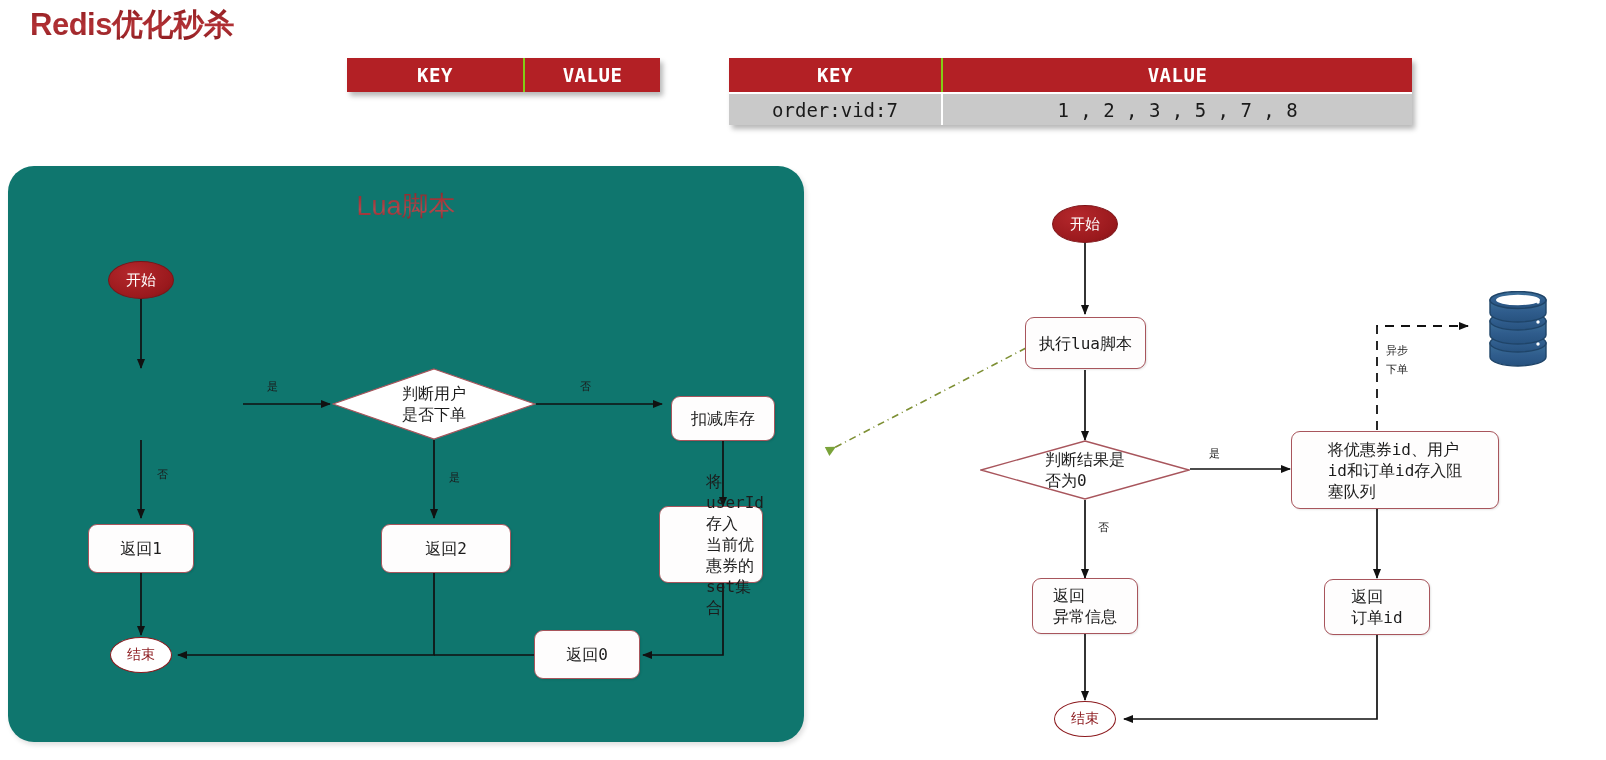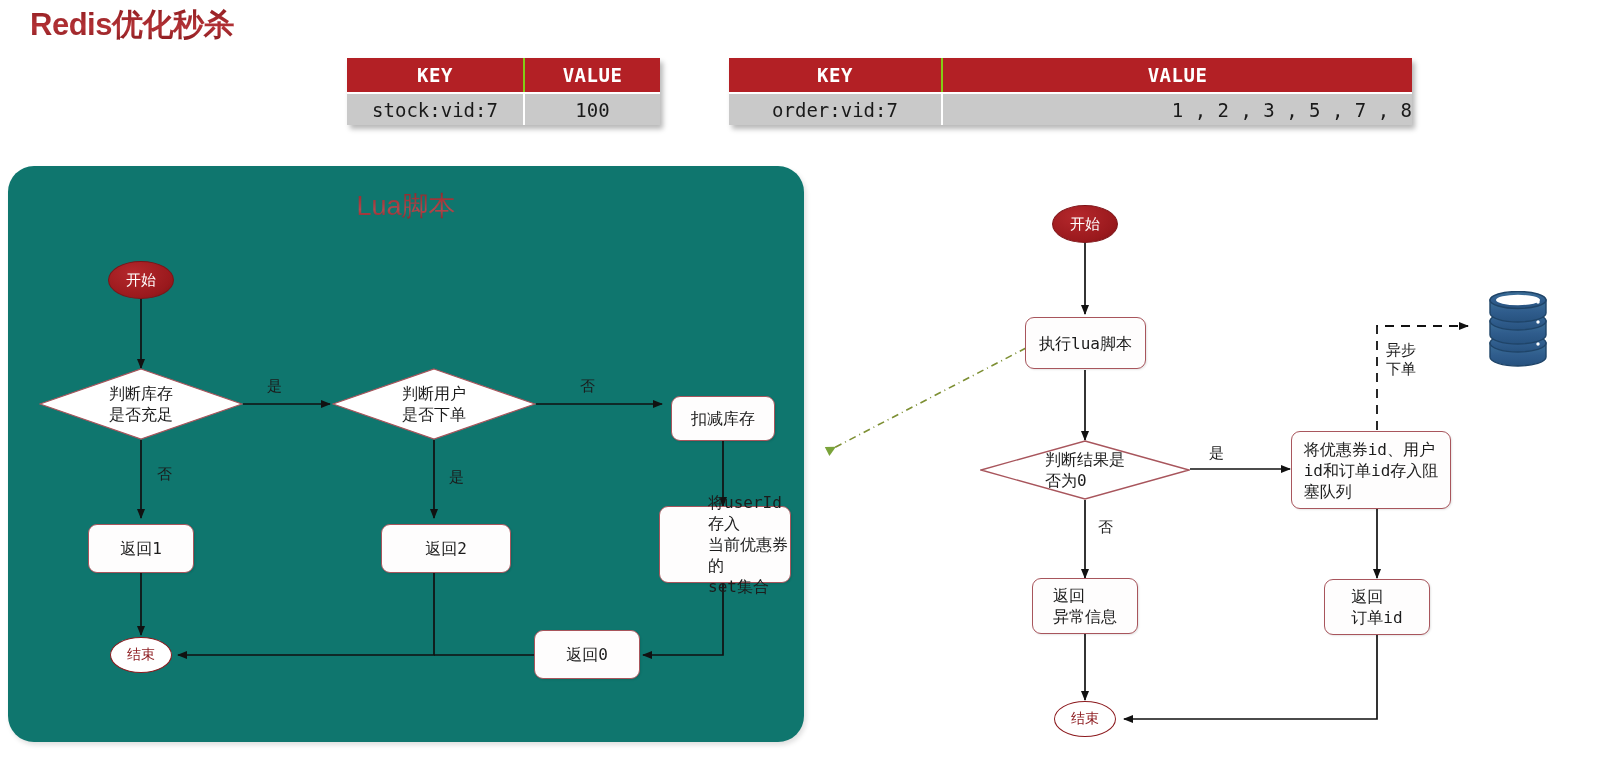--- a/index.html
+++ b/index.html
@@ -152,21 +152,21 @@
     position: absolute;
     left: 0; top: 0;
     width: 1606px;
     height: 760px;
     z-index: 2;
     pointer-events: none;
   }
   .edge-label {
     position: absolute;
     font-family: "DejaVu Sans Mono", "Liberation Mono", monospace;
-    font-size: 15px;
+    font-size: 11px;
     color: #1c1c1c;
     z-index: 5;
     white-space: pre-line;
     line-height: 19px;
   }
 
   
   .db-icon {
     position: absolute;
     left: 1487px;
@@ -180,35 +180,31 @@
 <body>
 
 <div id="stage">
 
   <div class="page-title">Redis优化秒杀</div>
 
   <div class="kv-table" style="left:347px; top:58px; width:313px;">
     <div class="kv-row">
       <div class="kv-head-cell" style="width:178px;">KEY</div>
       <div class="kv-head-cell" style="width:135px;">VALUE</div>
-    </div>
-    <div class="kv-row">
-      <div class="kv-body-cell" style="width:178px;">stock:vid:7</div>
-      <div class="kv-body-cell" style="width:135px;">100</div>
     </div>
   </div>
 
   <div class="kv-table" style="left:729px; top:58px; width:683px;">
     <div class="kv-row">
       <div class="kv-head-cell" style="width:214px;">KEY</div>
       <div class="kv-head-cell" style="width:469px;">VALUE</div>
     </div>
     <div class="kv-row">
       <div class="kv-body-cell" style="width:214px;">order:vid:7</div>
-      <div class="kv-body-cell" style="width:469px;text-align:right;">1 , 2 , 3 , 5 , 7 , 8</div>
+      <div class="kv-body-cell" style="width:469px;">1 , 2 , 3 , 5 , 7 , 8</div>
     </div>
   </div>
 
   <div class="lua-panel">
     <div class="lua-panel-title">Lua脚本</div>
   </div>
 
   <svg class="edge-layer" viewBox="0 0 1606 760" width="1606" height="760">
     <defs>
       <marker id="ah" markerWidth="11" markerHeight="11" refX="9" refY="4" orient="auto" markerUnits="userSpaceOnUse">
@@ -260,39 +256,32 @@
       <path d="M1377,430 L1377,326 L1468,326" marker-end="url(#ah)"></path>
     </g>
 
     <g stroke="#7d8f33" stroke-width="1.6" fill="none" stroke-dasharray="7 4 1 4">
       <path d="M1026,348 L828,451" marker-end="url(#ahg)"></path>
     </g>
   </svg>
 
   <div class="node terminator-filled" style="left:108px; top:261px; width:66px; height:38px;">开始</div>
 
-  <div class="node diamond" style="left:39px; top:368px; width:204px; height:72px;">
-    <svg class="dia-shape" viewBox="0 0 204 72" width="204" height="72">
-      <polygon points="102,1 203,36 102,71 1,36" fill="#ffffff" stroke="#a8555c" stroke-width="1.3"></polygon>
-    </svg>
-    <span class="dia-label">判断库存
-是否充足</span>
-  </div>
 
   <div class="node diamond" style="left:332px; top:368px; width:204px; height:72px;">
     <svg class="dia-shape" viewBox="0 0 204 72" width="204" height="72">
       <polygon points="102,1 203,36 102,71 1,36" fill="#ffffff" stroke="#a8555c" stroke-width="1.3"></polygon>
     </svg>
     <span class="dia-label">判断用户
 是否下单</span>
   </div>
 
   <div class="node rect" style="left:671px; top:396px; width:104px; height:45px;">扣减库存</div>
 
-  <div class="node rect" style="left:659px; top:506px; width:132px; height:77px;padding-left:48px;">将userId存入
+  <div class="node rect" style="left:659px; top:506px; width:104px; height:77px;padding-left:48px;">将userId存入
 当前优惠券的
 set集合</div>
 
   <div class="node rect" style="left:88px; top:524px; width:106px; height:49px;">返回1</div>
 
   <div class="node rect" style="left:381px; top:524px; width:130px; height:49px;">返回2</div>
 
   <div class="node rect" style="left:534px; top:630px; width:106px; height:49px;">返回0</div>
 
   <div class="node terminator-open" style="left:110px; top:637px; width:62px; height:36px;">结束</div>
@@ -307,21 +296,21 @@
   <div class="node rect" style="left:1025px; top:317px; width:121px; height:52px;">执行lua脚本</div>
 
   <div class="node diamond" style="left:980px; top:440px; width:210px; height:60px;">
     <svg class="dia-shape" viewBox="0 0 210 60" width="210" height="60">
       <polygon points="105,1 209,30 105,59 1,30" fill="#ffffff" stroke="#a8555c" stroke-width="1.3"></polygon>
     </svg>
     <span class="dia-label">判断结果是
 否为0</span>
   </div>
 
-  <div class="node rect" style="left:1291px; top:431px; width:160px; height:78px;">将优惠券id、用户
+  <div class="node rect" style="left:1291px; top:431px; width:208px; height:78px;">将优惠券id、用户
 id和订单id存入阻
 塞队列</div>
 
   <div class="node rect" style="left:1032px; top:578px; width:106px; height:56px;">返回
 异常信息</div>
 
   <div class="node rect" style="left:1324px; top:579px; width:106px; height:56px;">返回
 订单id</div>
 
   <div class="node terminator-open" style="left:1054px; top:701px; width:62px; height:36px;">结束</div>

